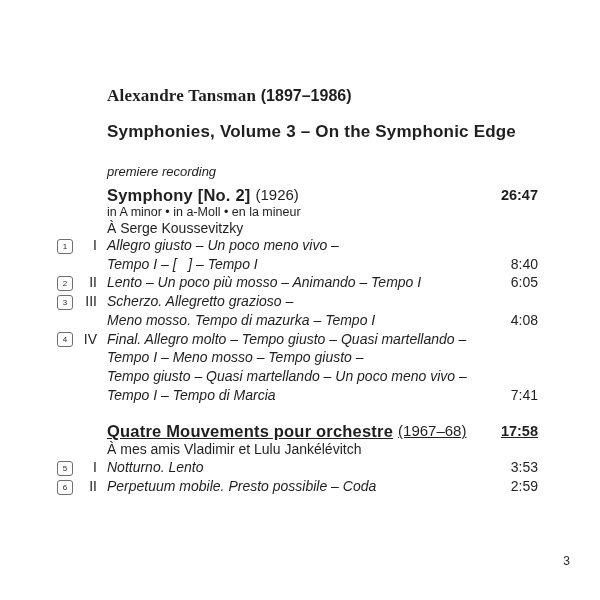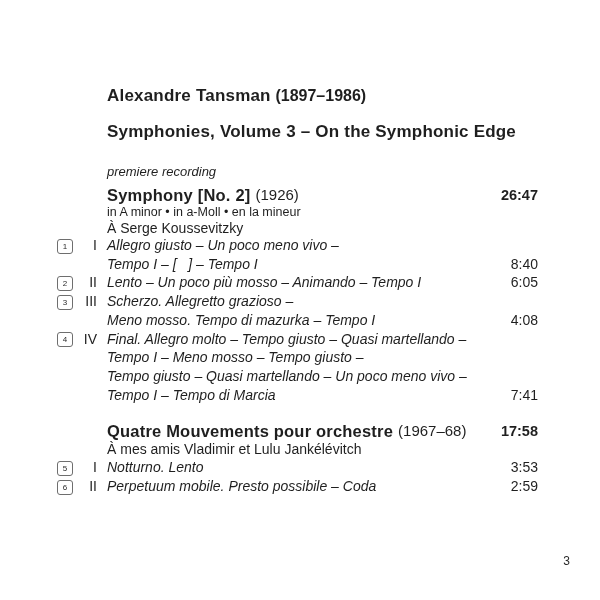--- a/index.html
+++ b/index.html
@@ -11,21 +11,21 @@
     color:#1f1f1f;
     overflow:hidden;
   }
   .content{
     position:absolute;
     left:57px;top:85px;
     width:481px; 
   } 
 
   .composer-line{margin-left:50px;font-size:17px;line-height:22px;margin-bottom:14px;}
-  .composer{font-weight:bold;letter-spacing:0.2px;}
+  .composer{font-weight:bold;letter-spacing:0.2px;font-family:Liberation Serif, serif;}
   .dates{font-weight:bold;font-size:16px;}
   .album-title{margin-left:50px;font-size:17px;font-weight:bold;letter-spacing:0.2px;line-height:22px;margin-bottom:21px;}
   .premiere{margin-left:50px;font-style:italic;font-size:13px;line-height:16px;margin-bottom:5px;}
 
   .work-heading{display:flex;align-items:flex-start;line-height:20px;}
   .work-heading .wtitle{margin-left:50px;font-size:16.5px;font-weight:bold;letter-spacing:0.2px;}
   .work-heading .wyear{font-weight:normal;font-size:15px;margin-left:5px;}
   .work-heading .wtime{margin-left:auto;font-weight:bold;font-size:14.5px;}
   .keyline{margin-left:50px;font-size:12.5px;line-height:15px;}
   .dedication{margin-left:50px;font-size:14px;line-height:16px;}
@@ -42,21 +42,21 @@
     border-radius:3px;
     font-size:8px;line-height:13px;
     text-align:center;color:#2a2a2a;
     box-sizing:content-box;
   }
   .roman{flex:0 0 24px;text-align:right;}
   .lines{flex:1 1 auto;padding-left:10px;}
   .line{white-space:pre-wrap;font-style:italic;}
   .time{flex:0 0 46px;text-align:right;align-self:flex-end;}
 
-  .work2{margin-top:17px;}
+  .work2{margin-top:17px;text-decoration:underline;}
   .page-number{
     position:absolute;
     right:30px;top:554px;
     font-size:12px;color:#2a2a2a;
   }
 </style>
 </head>
 <body>
 
 <div class="page">

